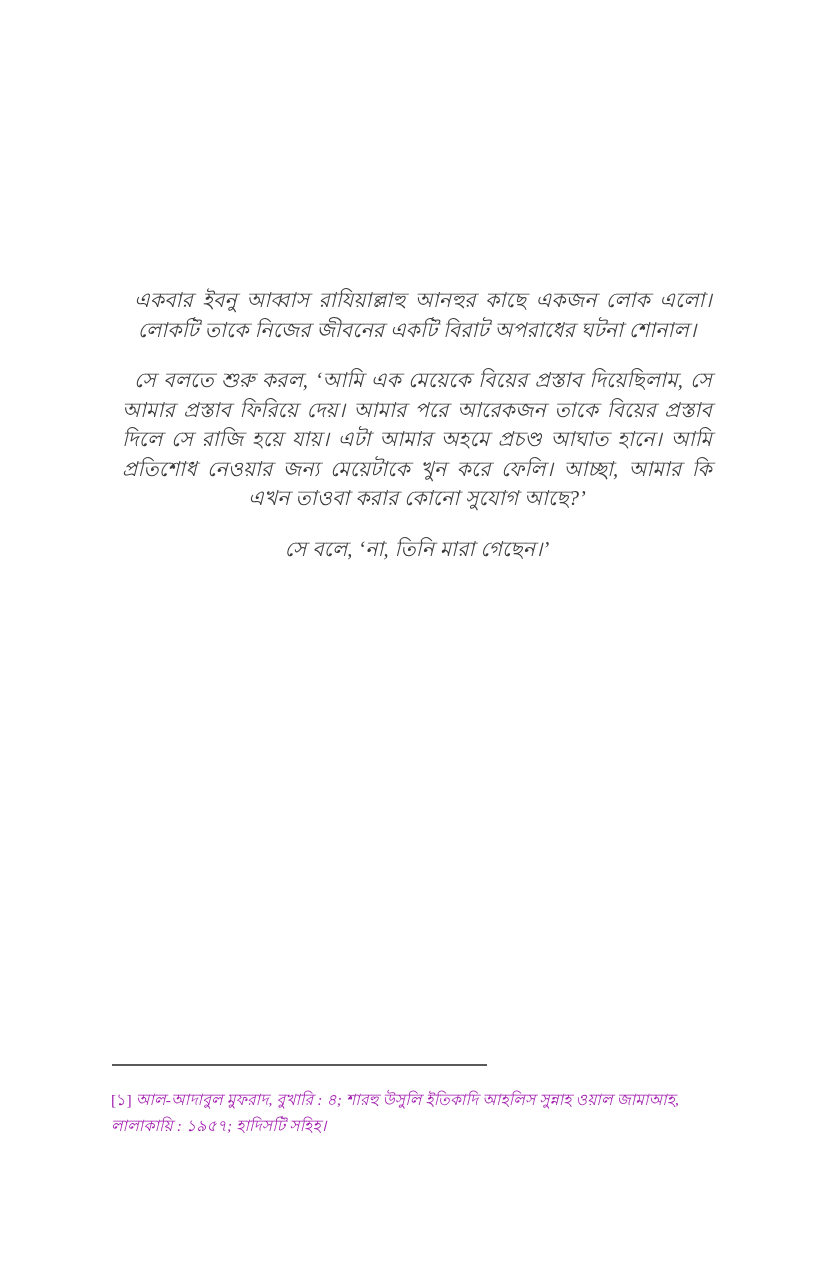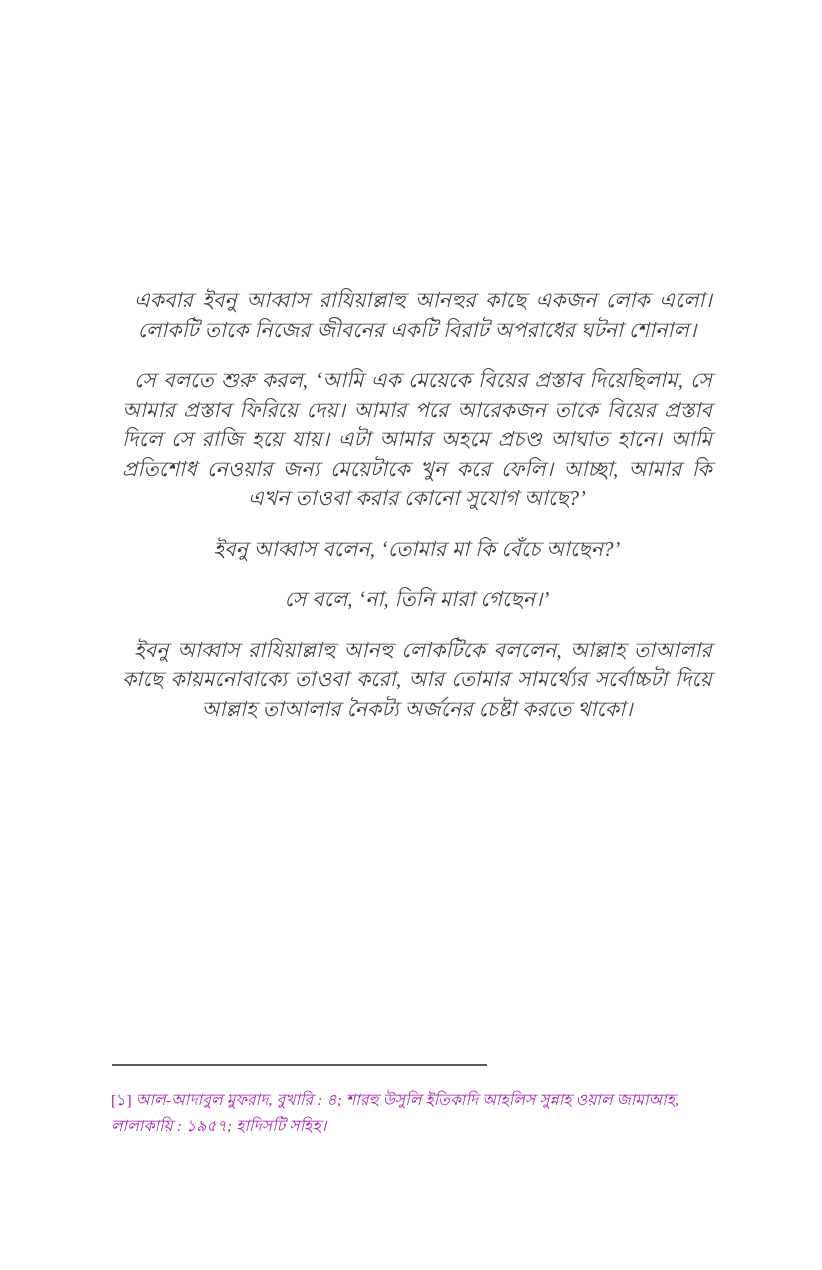--- a/index.html
+++ b/index.html
@@ -97,31 +97,25 @@
   <div id="content">
 
     <p class="para">
       <span>একবার ইবনু আব্বাস রাযিয়াল্লাহু আনহুর কাছে একজন লোক এলো। লোকটি তাকে নিজের জীবনের একটি বিরাট অপরাধের ঘটনা শোনাল।</span>
     </p>
 
     <p class="para">
       <span>সে বলতে শুরু করল, ‘আমি এক মেয়েকে বিয়ের প্রস্তাব দিয়েছিলাম, সে আমার প্রস্তাব ফিরিয়ে দেয়। আমার পরে আরেকজন তাকে বিয়ের প্রস্তাব দিলে সে রাজি হয়ে যায়। এটা আমার অহমে প্রচণ্ড আঘাত হানে। আমি প্রতিশোধ নেওয়ার জন্য মেয়েটাকে খুন করে ফেলি। আচ্ছা, আমার কি এখন তাওবা করার কোনো সুযোগ আছে?’</span>
     </p>
 
-    <p class="para center-only">
-      <span>ইবনু আব্বাস বলেন, ‘তোমার মা কি বেঁচে আছেন?’</span>
-    </p>
 
     <p class="para center-only">
       <span>সে বলে, ‘না, তিনি মারা গেছেন।’</span>
     </p>
 
-    <p class="para">
-      <span>ইবনু আব্বাস রাযিয়াল্লাহু আনহু লোকটিকে বললেন, আল্লাহ তাআলার কাছে কায়মনোবাক্যে তাওবা করো, আর তোমার সামর্থ্যের সর্বোচ্চটা দিয়ে আল্লাহ তাআলার নৈকট্য অর্জনের চেষ্টা করতে থাকো।</span>
-    </p>
 
 
 
   </div>
 
   <div id="footnote-rule"></div>
 
   <div id="footnote">
     <span class="fn-marker">[১]</span><span> আল-আদাবুল মুফরাদ, বুখারি : ৪; শারহু উসুলি ইতিকাদি আহলিস সুন্নাহ ওয়াল জামাআহ, লালাকায়ি : ১৯৫৭; হাদিসটি সহিহ।</span>
   </div>

